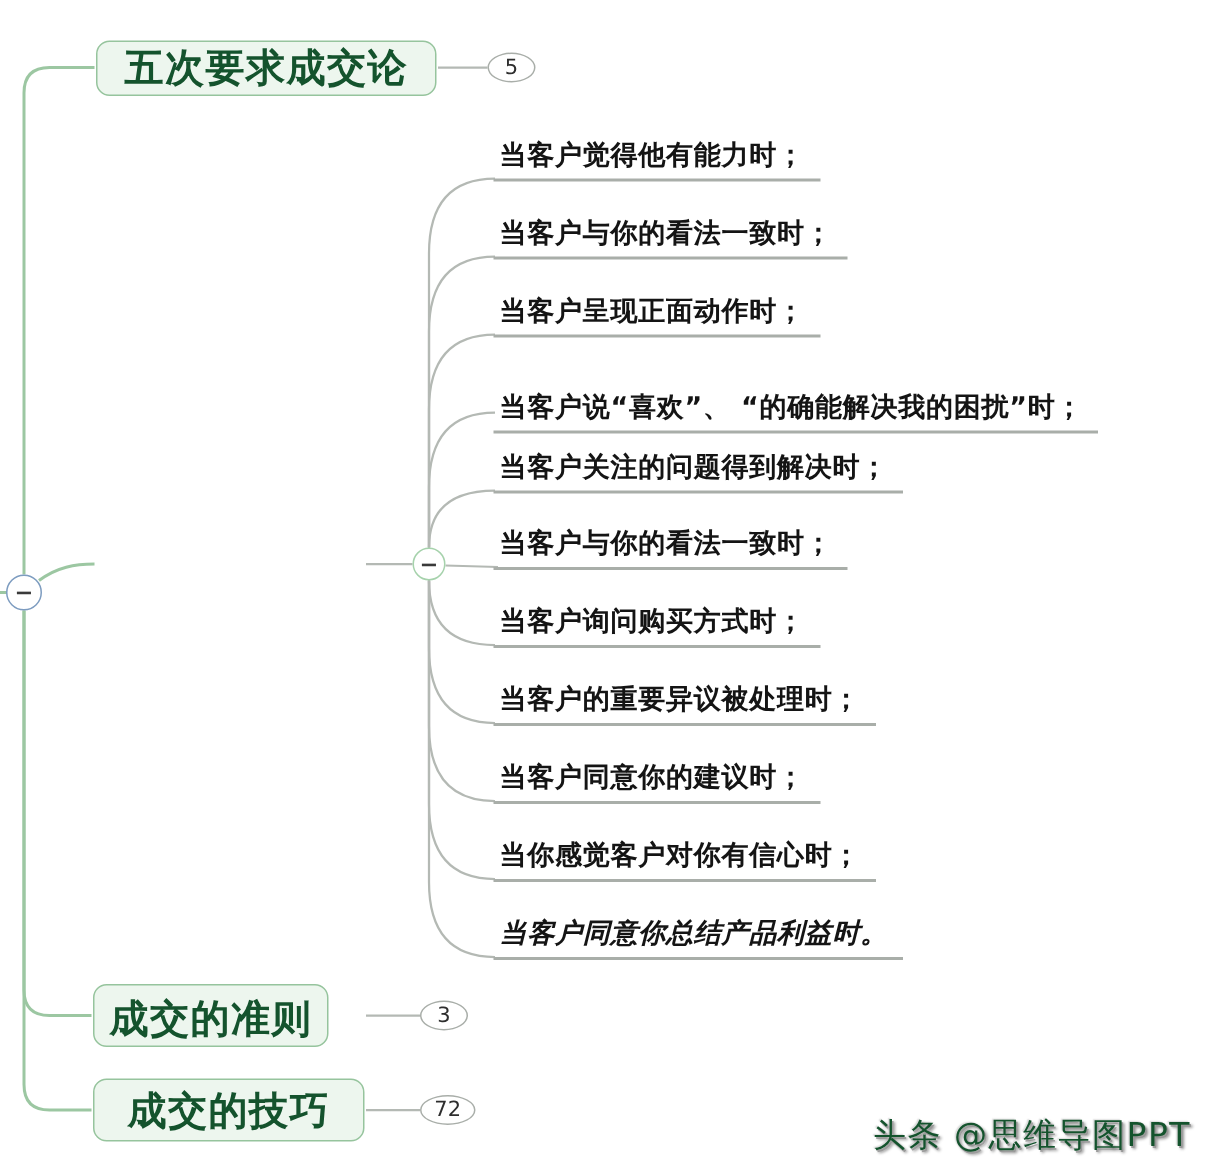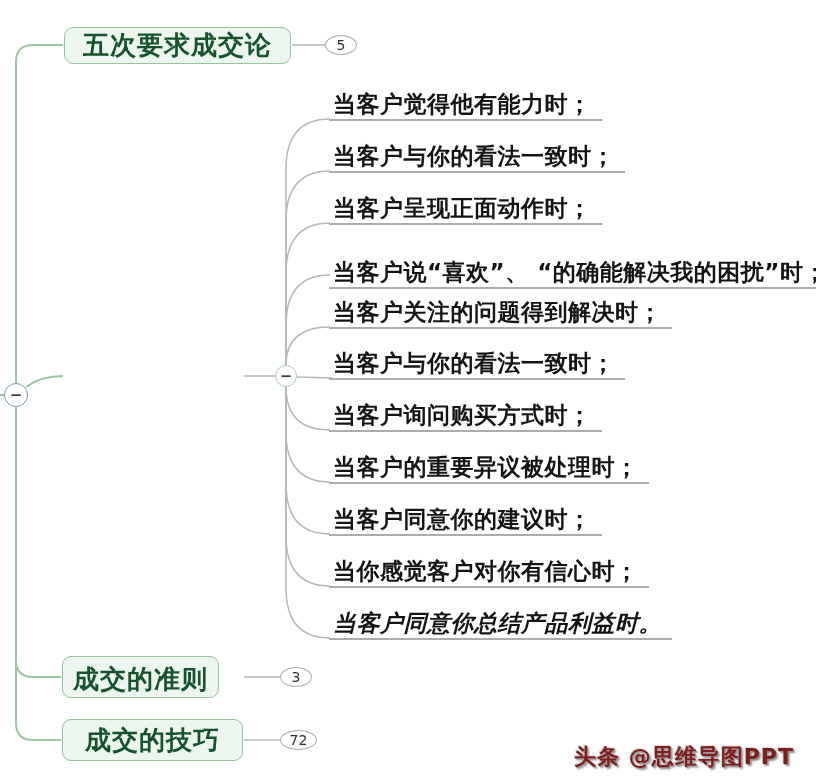--- a/index.html
+++ b/index.html
@@ -21,21 +21,21 @@
     font-weight:bold;
     font-size:26px;
     text-align:center;
     display:flex;align-items:center;justify-content:center;
     letter-spacing:1px;
     cursor:pointer;
   }
   .child{
     position:absolute;
     display:inline-block;
-    font-size:23px;
+    font-size:18px;
     font-weight:bold;
     color:#141414;
     line-height:26px;
     padding:0 10px 2px 4px;
     border-bottom:2px solid #a9aea9;
     white-space:nowrap;
     letter-spacing:0.5px;
     cursor:pointer;
   }
   .collapse-circle{
@@ -56,22 +56,22 @@
     background:#ffffff;
     border:1.4px solid #a9aea9;
     border-radius:50%;
     display:flex;align-items:center;justify-content:center;
     font-size:14px;color:#2e2e2e;
     cursor:pointer;
   }
   .watermark{
     position:absolute;
     right:22px;bottom:12px;
-    font-size:22px;font-weight:bold;
-    color:#7f1d1d;
+    font-size:22px;font-weight:normal;
+    color:#14532d;
     letter-spacing:1px;
     text-shadow:2px 2px 2px #8f8f8f, -1px -1px 1px #d9d9d9, 1px 1px 0 #a8a8a8;
     margin-left:12px;
   }
 </style>
 </head>
 <body>
 
 <div id="canvas">
 

